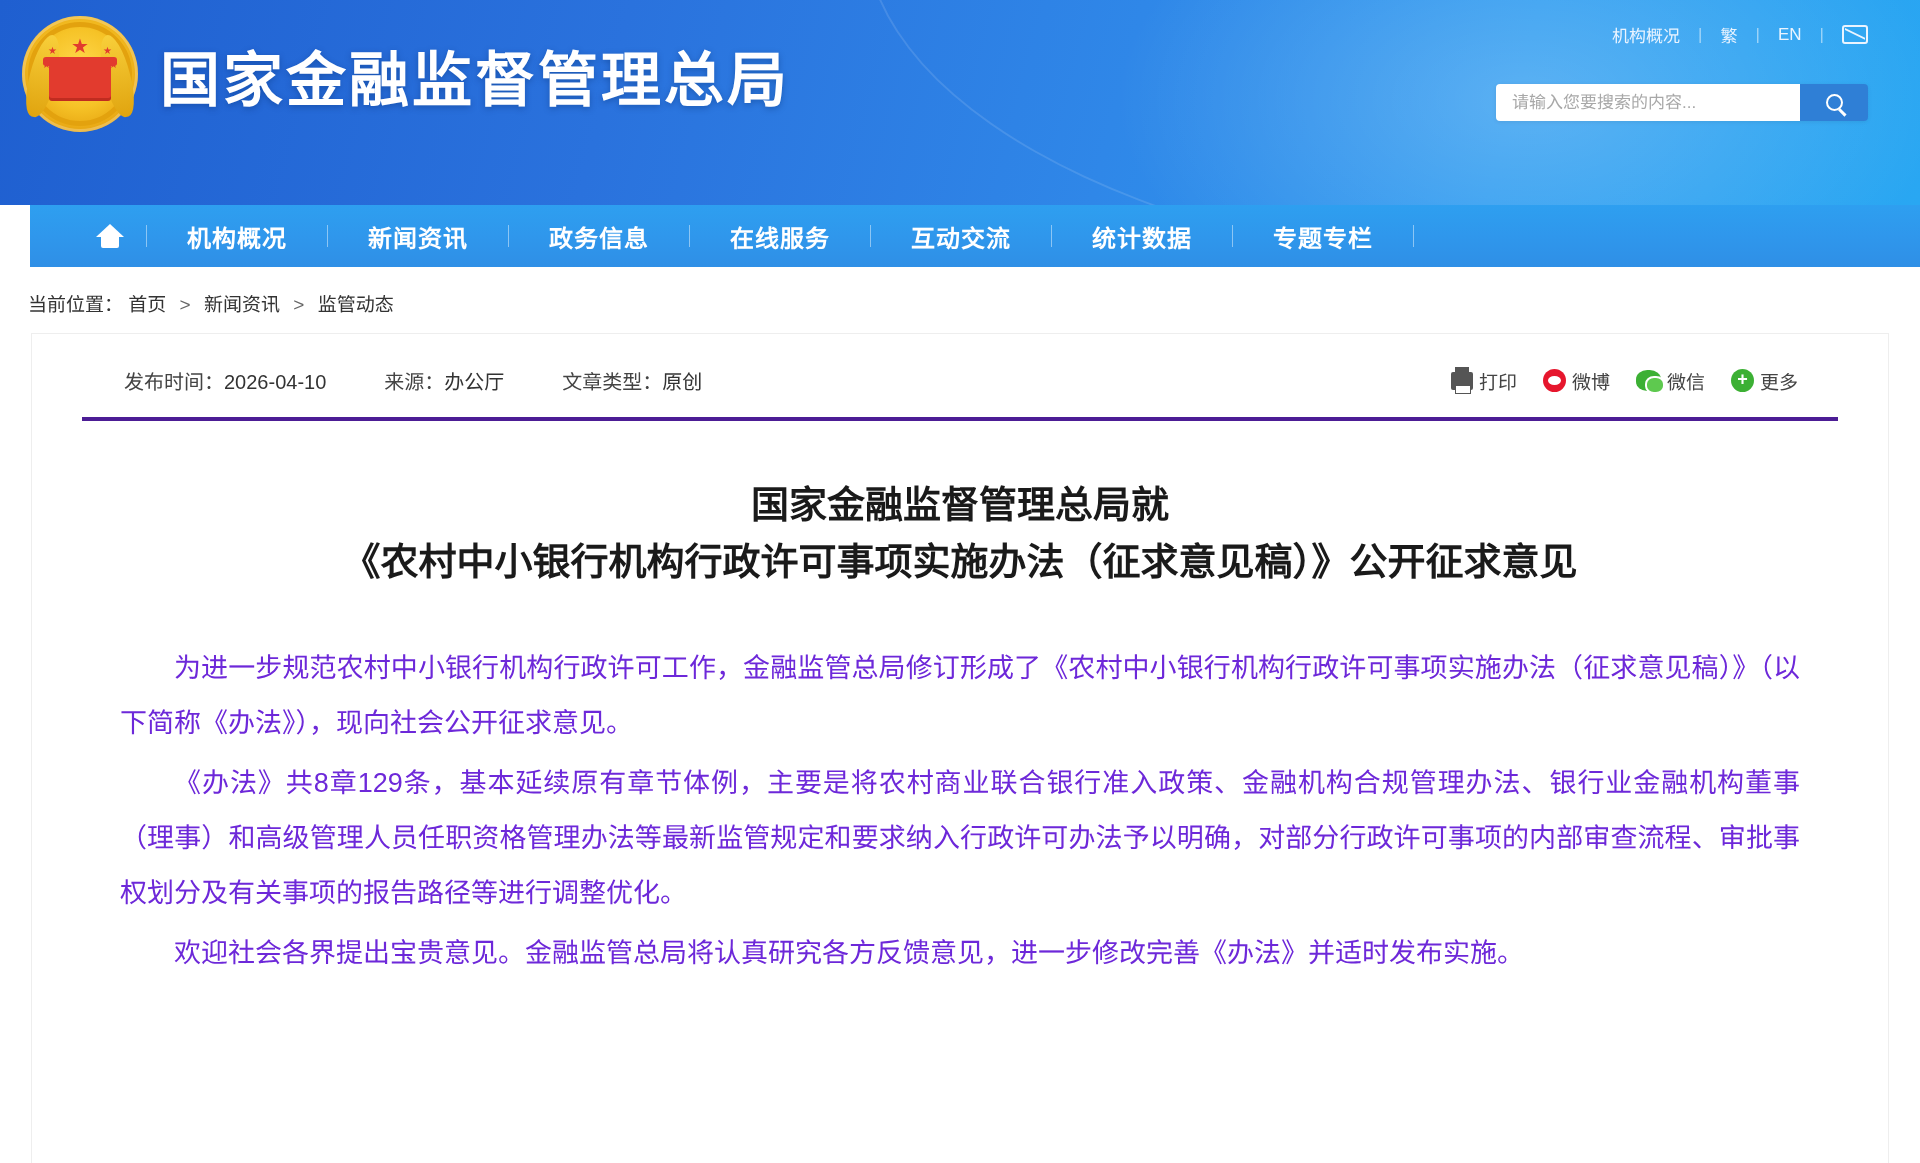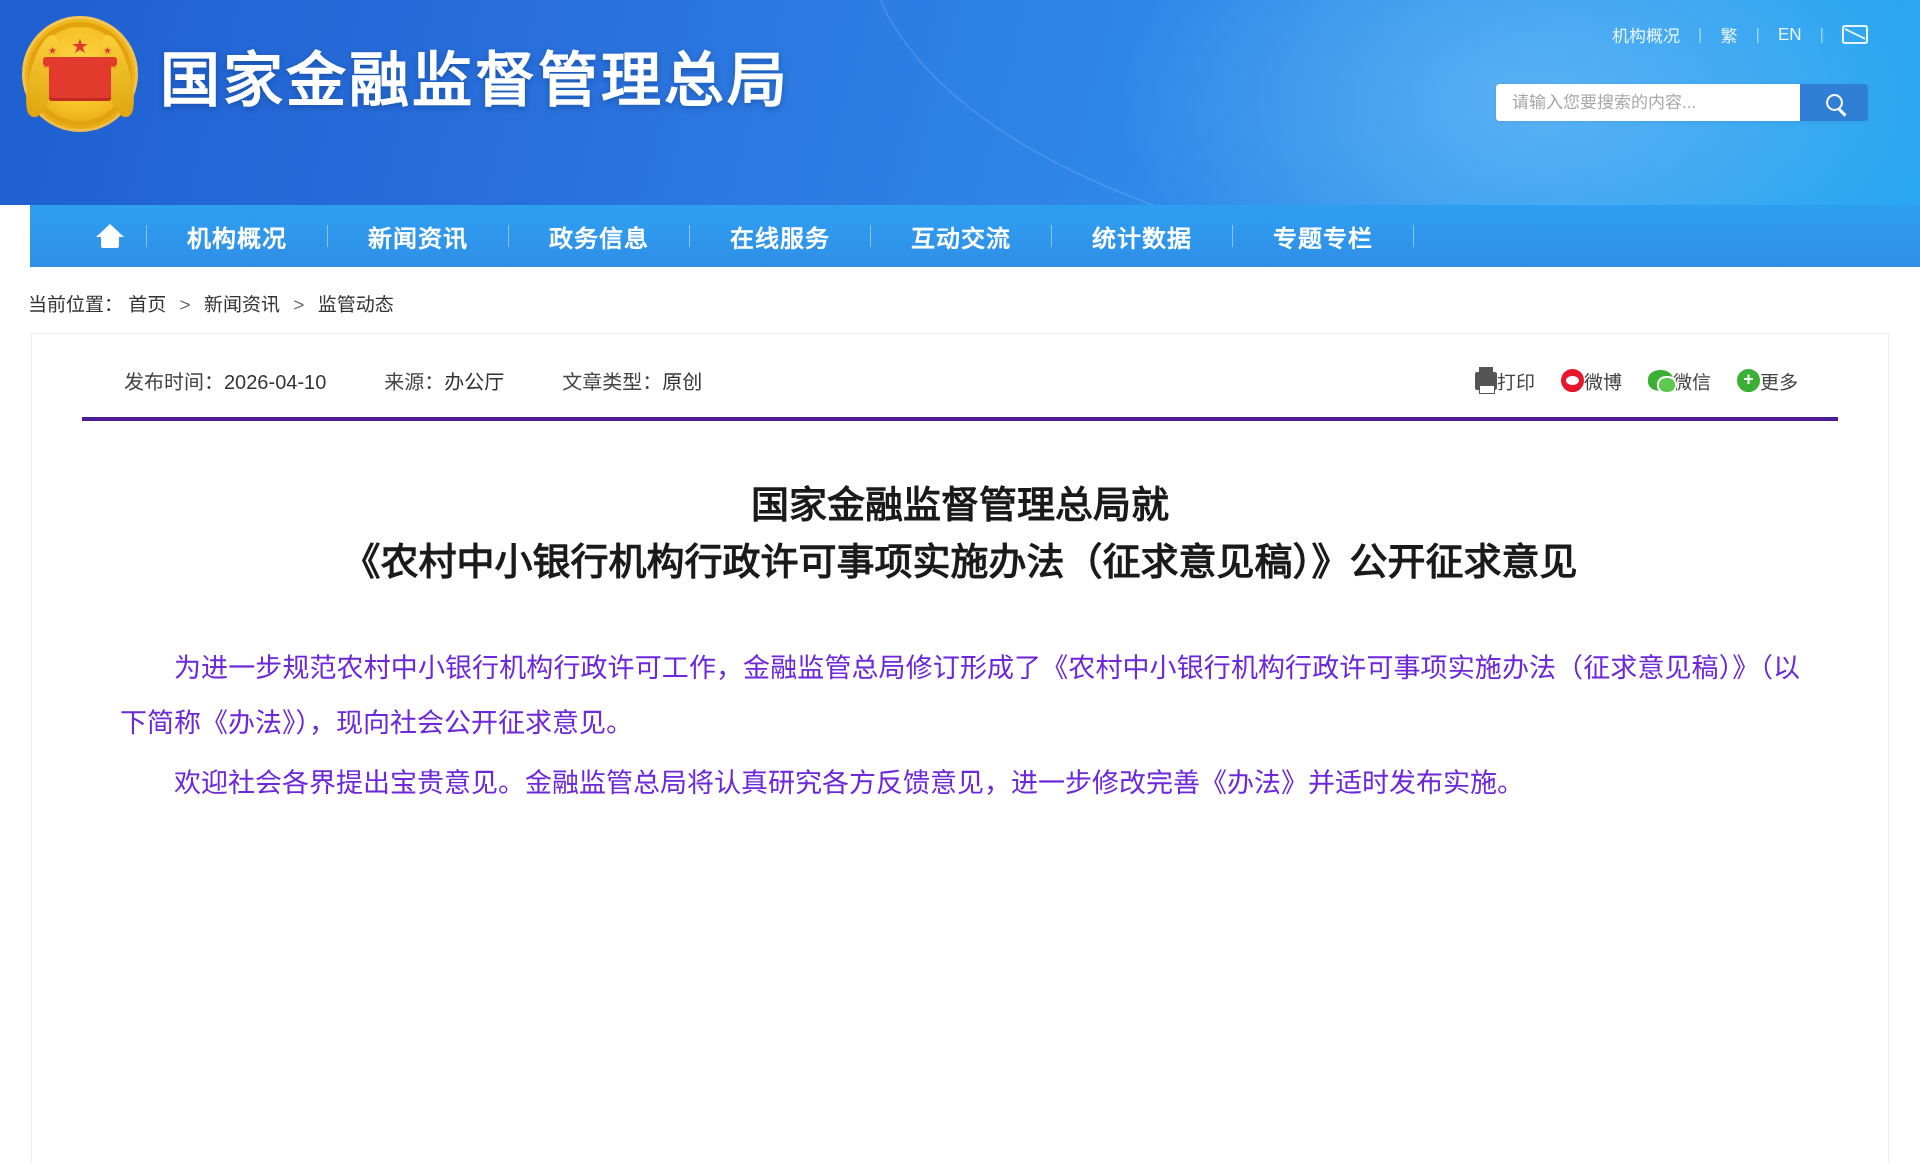--- a/index.html
+++ b/index.html
@@ -252,21 +252,21 @@
   .meta-item { margin-right: 58px; white-space: nowrap; }
   .meta-item .meta-val { color: #333; }
   .meta-spacer { flex: 1; }
   .share-group {
     display: flex;
     align-items: center;
     gap: 26px;
     font-size: 19px;
     color: #444;
   }
-  .share-item { display: flex; align-items: center; cursor: pointer; white-space: nowrap; }
+  .share-item { display: flex; align-items: center; gap: 6px; cursor: pointer; white-space: nowrap; }
   .printer-icon {
     width: 22px; height: 18px;
     background: #555;
     border-radius: 2px;
     position: relative;
   }
   .printer-icon:before {
     content: "";
     position: absolute; left: 4px; top: -5px;
     width: 14px; height: 5px; background: #555;
@@ -434,16 +434,17 @@
     </span>
   </div>
 
   <h1 class="article-title">
     <span>国家金融监督管理总局就</span>
     <span class="line2">《农村中小银行机构行政许可事项实施办法（征求意见稿）》公开征求意见</span>
   </h1>
 
   <div class="article-body">
     <p>为进一步规范农村中小银行机构行政许可工作，金融监管总局修订形成了《农村中小银行机构行政许可事项实施办法（征求意见稿）》（以下简称《办法》），现向社会公开征求意见。</p>
+    <p>《办法》共8章129条，基本延续原有章节体例，主要是将农村商业联合银行准入政策、金融机构合规管理办法、银行业金融机构董事（理事）和高级管理人员任职资格管理办法等最新监管规定和要求纳入行政许可办法予以明确，对部分行政许可事项的内部审查流程、审批事权划分及有关事项的报告路径等进行调整优化。</p>
     <p>欢迎社会各界提出宝贵意见。金融监管总局将认真研究各方反馈意见，进一步修改完善《办法》并适时发布实施。</p>
   </div>
 
 </main>
 
 </body></html>

